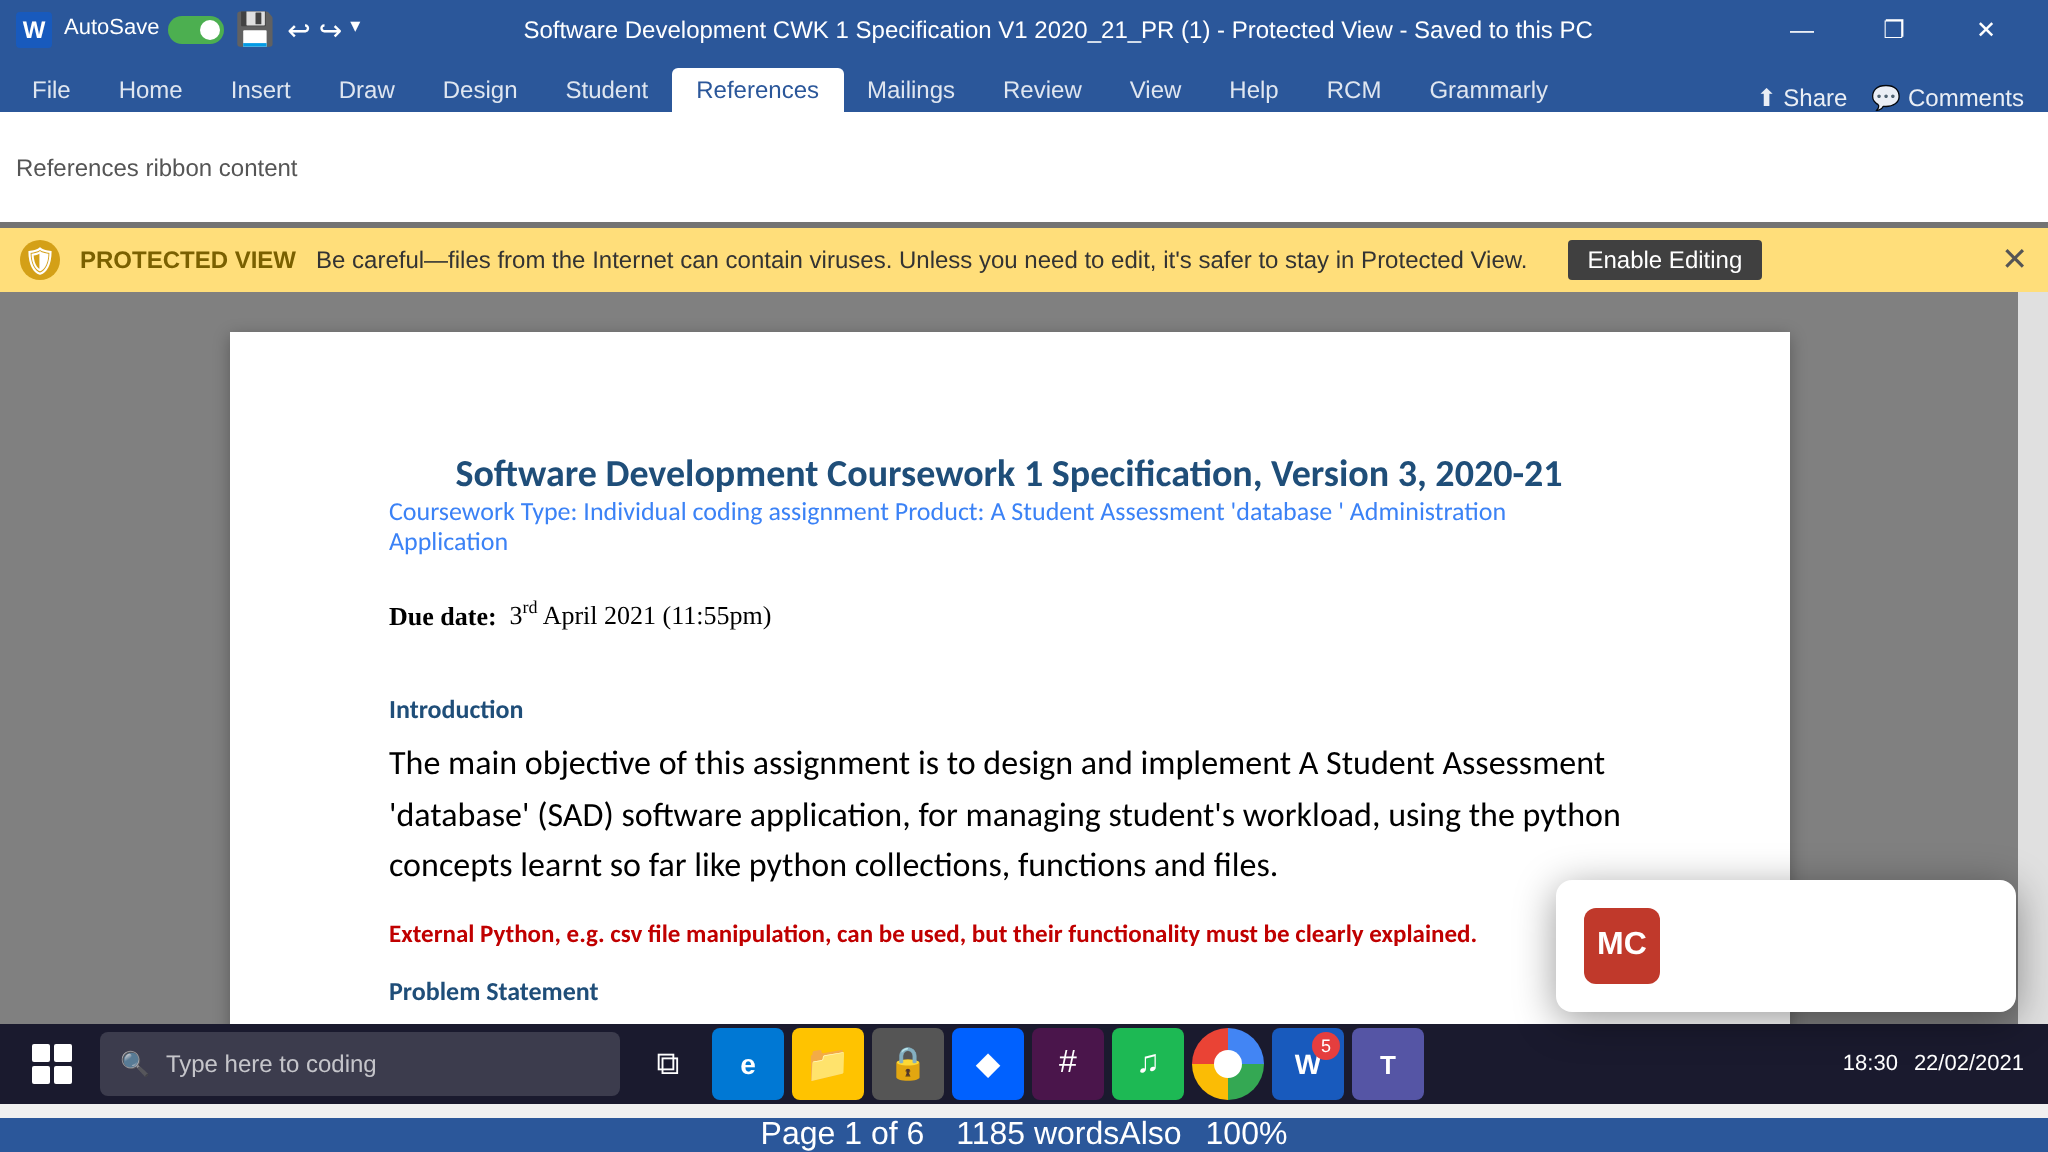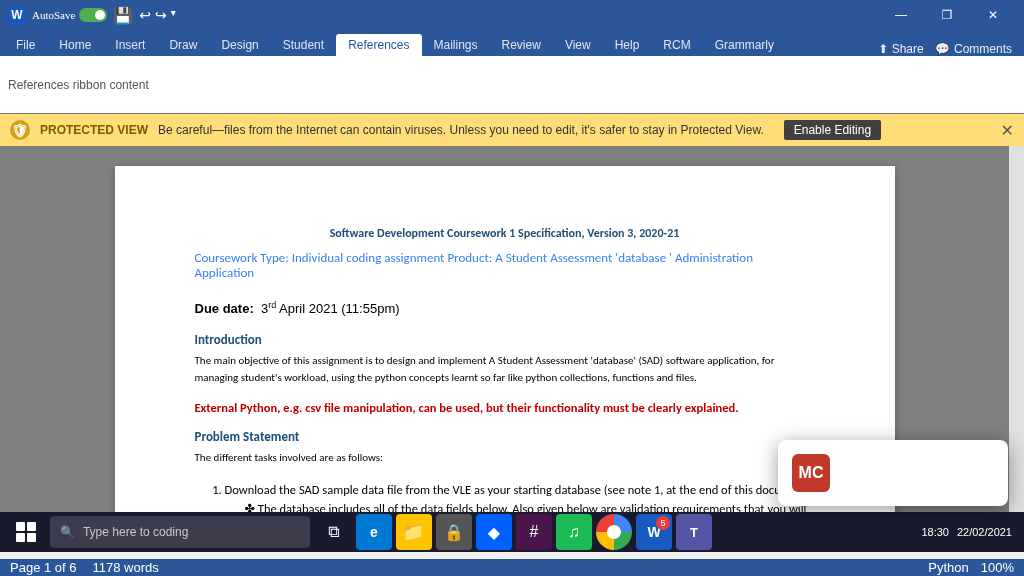--- a/index.html
+++ b/index.html
@@ -13,21 +13,21 @@
       display: flex;
       align-items: center;
       padding: 0 8px;
       font-size: 12px;
       justify-content: space-between;
     }
     .title-bar-left { display: flex; align-items: center; gap: 6px; }
     .title-bar-center { flex: 1; text-align: center; font-size: 12px; }
     .title-bar-right { display: flex; align-items: center; gap: 8px; }
     .word-icon { width: 18px; height: 18px; background: #185abd; border-radius: 2px; display: flex; align-items: center; justify-content: center; font-weight: bold; font-size: 12px; color: white; }
-    .autosave-area { display: flex; align-items: center; gap: 4px; font-size: 11px; font-family: Liberation Serif, serif; }
+    .autosave-area { display: flex; gap: 4px; font-size: 11px; }
     .autosave-toggle { width: 28px; height: 14px; background: #4CAF50; border-radius: 7px; position: relative; }
     .autosave-toggle::after { content: ''; width: 10px; height: 10px; background: white; border-radius: 50%; position: absolute; top: 2px; right: 2px; }
     .undo-redo { display: flex; gap: 4px; font-size: 14px; }
     .title-bar-controls { display: flex; gap: 0; }
     .title-bar-controls span { width: 46px; height: 30px; display: flex; align-items: center; justify-content: center; font-size: 12px; cursor: pointer; }
     .user-info { display: flex; align-items: center; gap: 6px; font-size: 12px; }
     .user-avatar { width: 24px; height: 24px; border-radius: 50%; background: #c0392b; display: flex; align-items: center; justify-content: center; font-size: 11px; font-weight: bold; color: white; }
 
     
     .ribbon-tabs {
@@ -43,21 +43,21 @@
       color: rgba(255,255,255,0.85);
       cursor: pointer;
       border-radius: 3px 3px 0 0;
     }
     .ribbon-tab.active { background: white; color: #2b579a; font-weight: normal; }
     .ribbon-btn { font-size: 12px; color: rgba(255,255,255,0.9); cursor: pointer; }
 
     
     .ribbon-content {
       background: white;
-      border-bottom: 1px solid #737373;
+      border-bottom: 3px solid #737373;
       padding: 4px 8px;
       min-height: 58px;
       display: flex;
       align-items: center;
       gap: 8px;
     }
 
     
     .protected-bar {
       background: #ffde7a;
@@ -99,46 +99,45 @@
       padding: 60px 80px;
       box-shadow: 0 2px 8px rgba(0,0,0,0.3);
       position: relative;
     }
     .scrollbar-right { width: 15px; background: #e0e0e0; }
 
     
     .doc-title {
       text-align: center;
       color: #1f4e79;
-      font-size: 12px;
+      font-size: 19px;
       font-weight: bold;
-      margin-bottom: 10px;
       font-family: 'Calibri', Arial, sans-serif;
     }
     .doc-subtitle {
       color: #3b82f6;
       font-size: 13px;
       margin-bottom: 20px;
       font-family: 'Calibri', Arial, sans-serif;
     }
     .doc-due-date {
       font-size: 13px;
-      margin-bottom: 16px;
-      font-family: Liberation Sans, sans-serif;
+      margin-bottom: 32px;
+      font-family: Liberation Serif, serif;
     }
     .doc-due-date strong { font-weight: bold; }
     .doc-heading {
       color: #1f4e79;
       font-size: 13px;
       font-weight: bold;
       margin-bottom: 6px;
       font-family: 'Calibri', Arial, sans-serif;
     }
     .doc-body {
-      font-size: 11px;
+      font-size: 17px;
       line-height: 1.5;
       margin-bottom: 14px;
       font-family: 'Calibri', Arial, sans-serif;
       color: #000;
     }
     .doc-warning {
       color: #c00000;
       font-weight: bold;
       font-size: 12.5px;
       margin-bottom: 14px;
@@ -152,22 +151,22 @@
     sup { font-size: 9px; }
 
     
     .status-bar {
       background: #2b579a;
       color: white;
       height: 17px;
       display: flex;
       align-items: center;
       padding: 0 10px;
-      font-size: 13px;
-      justify-content: space-between;
+      font-size: 16px;
+      justify-content: center;
       position: absolute;
       bottom: 0;
       width: 100%;
     }
     .status-left { display: flex; gap: 16px; }
     .status-right { display: flex; align-items: center; gap: 12px; }
 
     
     .taskbar {
       position: absolute;
@@ -250,20 +249,21 @@
       <span>AutoSave</span>
       <div class="autosave-toggle"></div>
     </div>
     <span style="font-size:16px; cursor:pointer;">💾</span>
     <div class="undo-redo">
       <span style="cursor:pointer; font-size:14px;">↩</span>
       <span style="cursor:pointer; font-size:14px;">↪</span>
       <span style="font-size:10px;">▾</span>
     </div>
   </div>
+  <div class="title-bar-center">Software Development CWK 1 Specification V1 2020_21_PR (1)  -  Protected View  -  Saved to this PC</div>
   <div class="title-bar-right">
     <div class="title-bar-controls">
       <span>—</span>
       <span>❐</span>
       <span class="close">✕</span>
     </div>
   </div>
 </div>
 
 <div class="ribbon-tabs">
@@ -332,24 +332,24 @@
       </ol>
 
     </div>
   </div>
   <div class="scrollbar-right"></div>
 </div>
 
 <div class="status-bar">
   <div class="status-left">
     <span>Page 1 of 6</span>
-    <span>1178 words</span>
+    <span>1185 words</span>
   </div>
   <div class="status-right">
-    <span>Python</span>
+    <span>Also</span>
     <span>100%</span>
   </div>
 </div>
 
 <div class="taskbar">
   <div class="taskbar-start">
     <div class="start-icon">
       <div></div>
         <div></div>
         <div></div>

